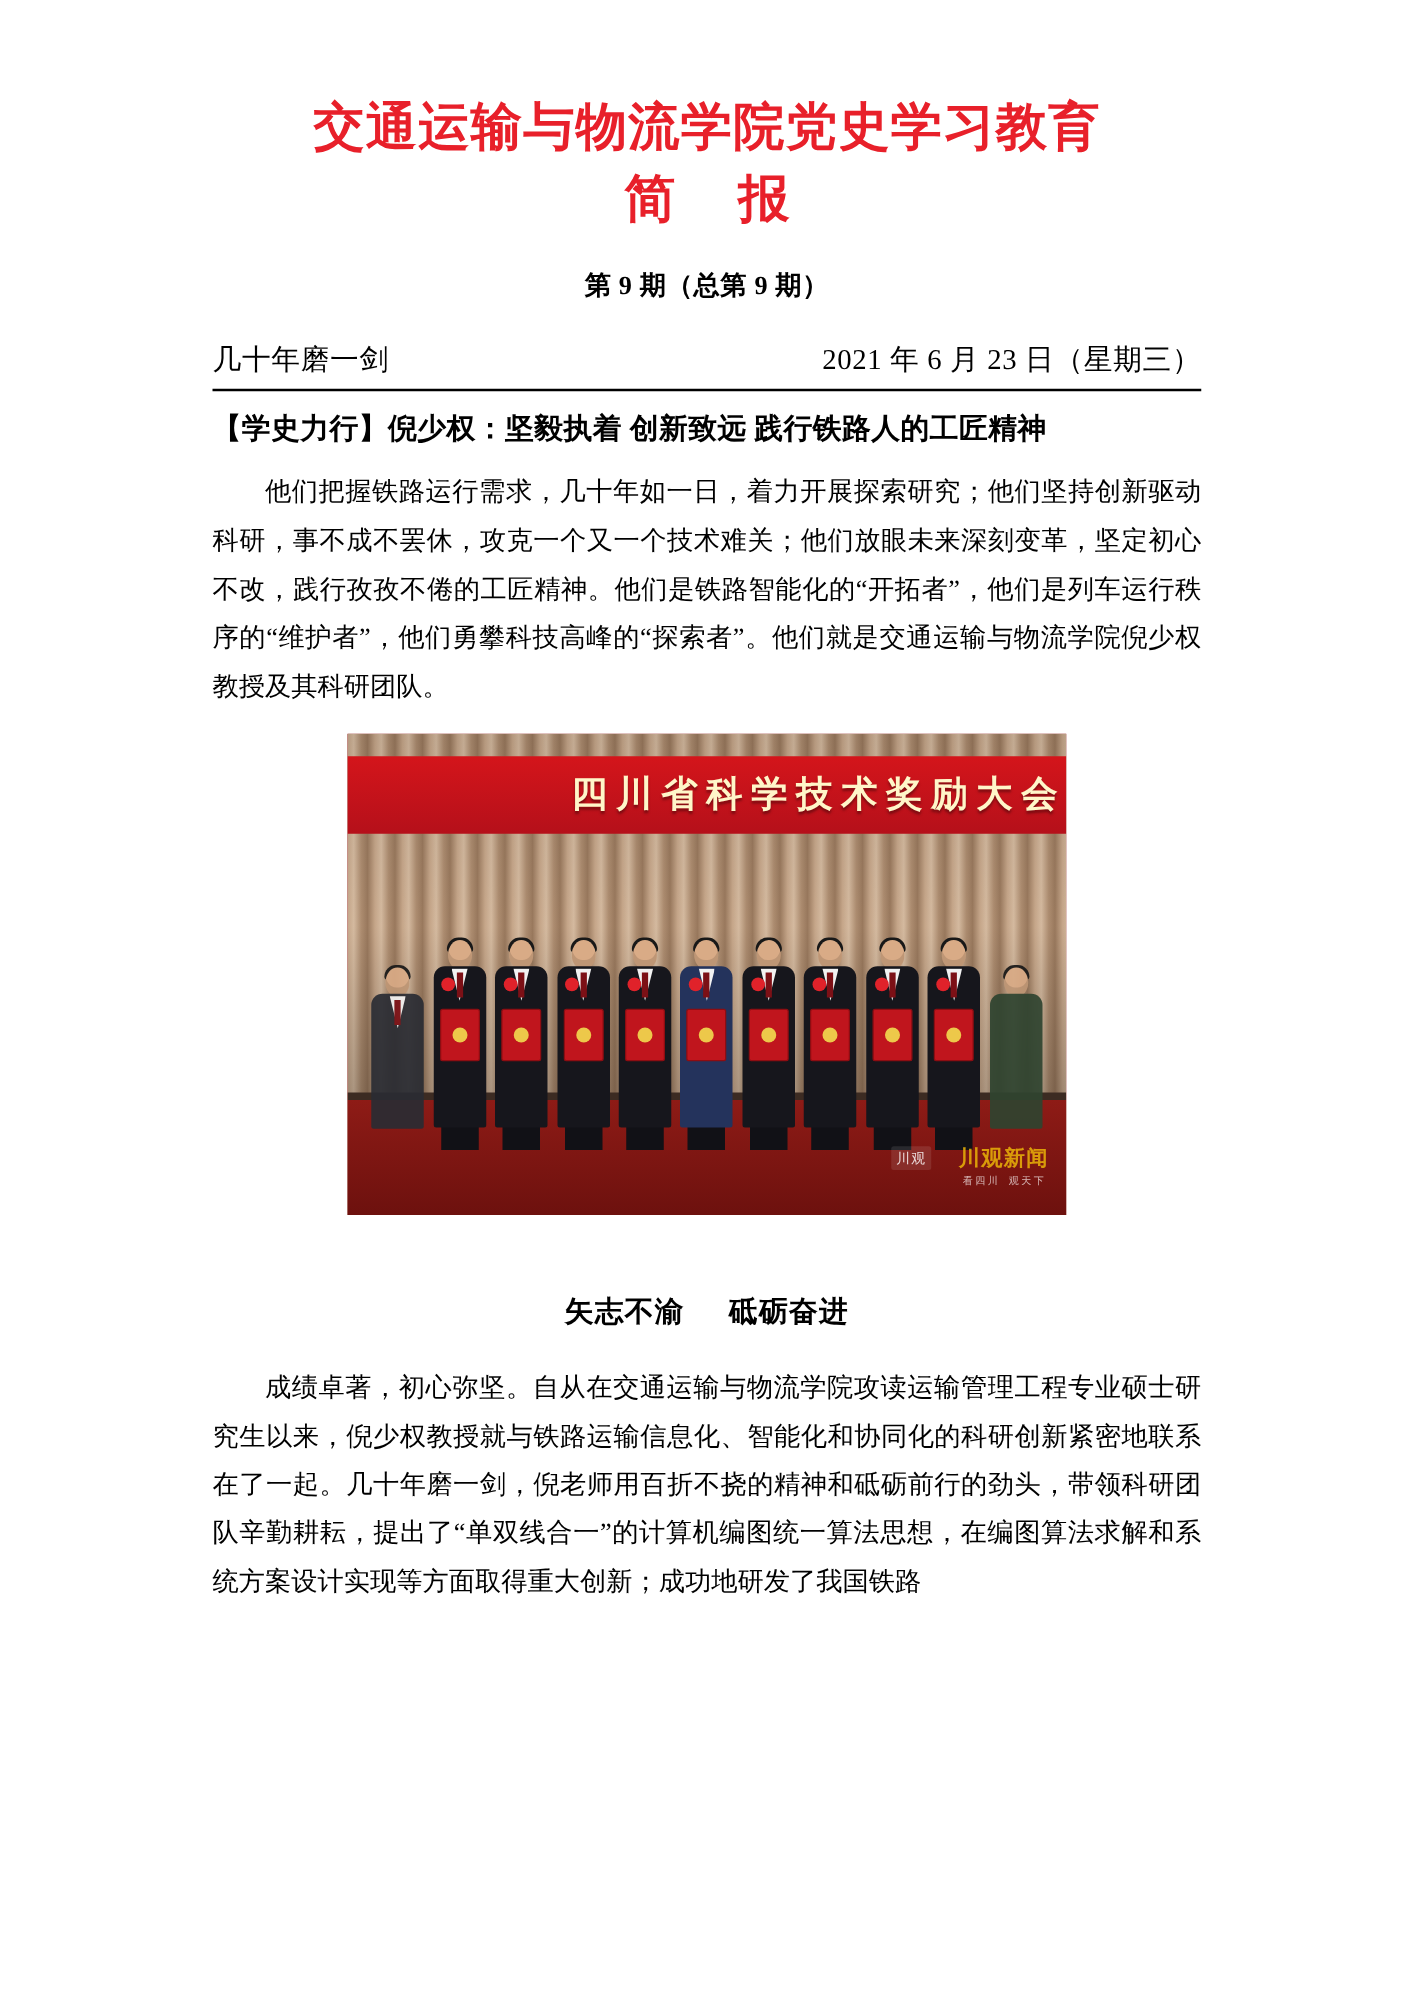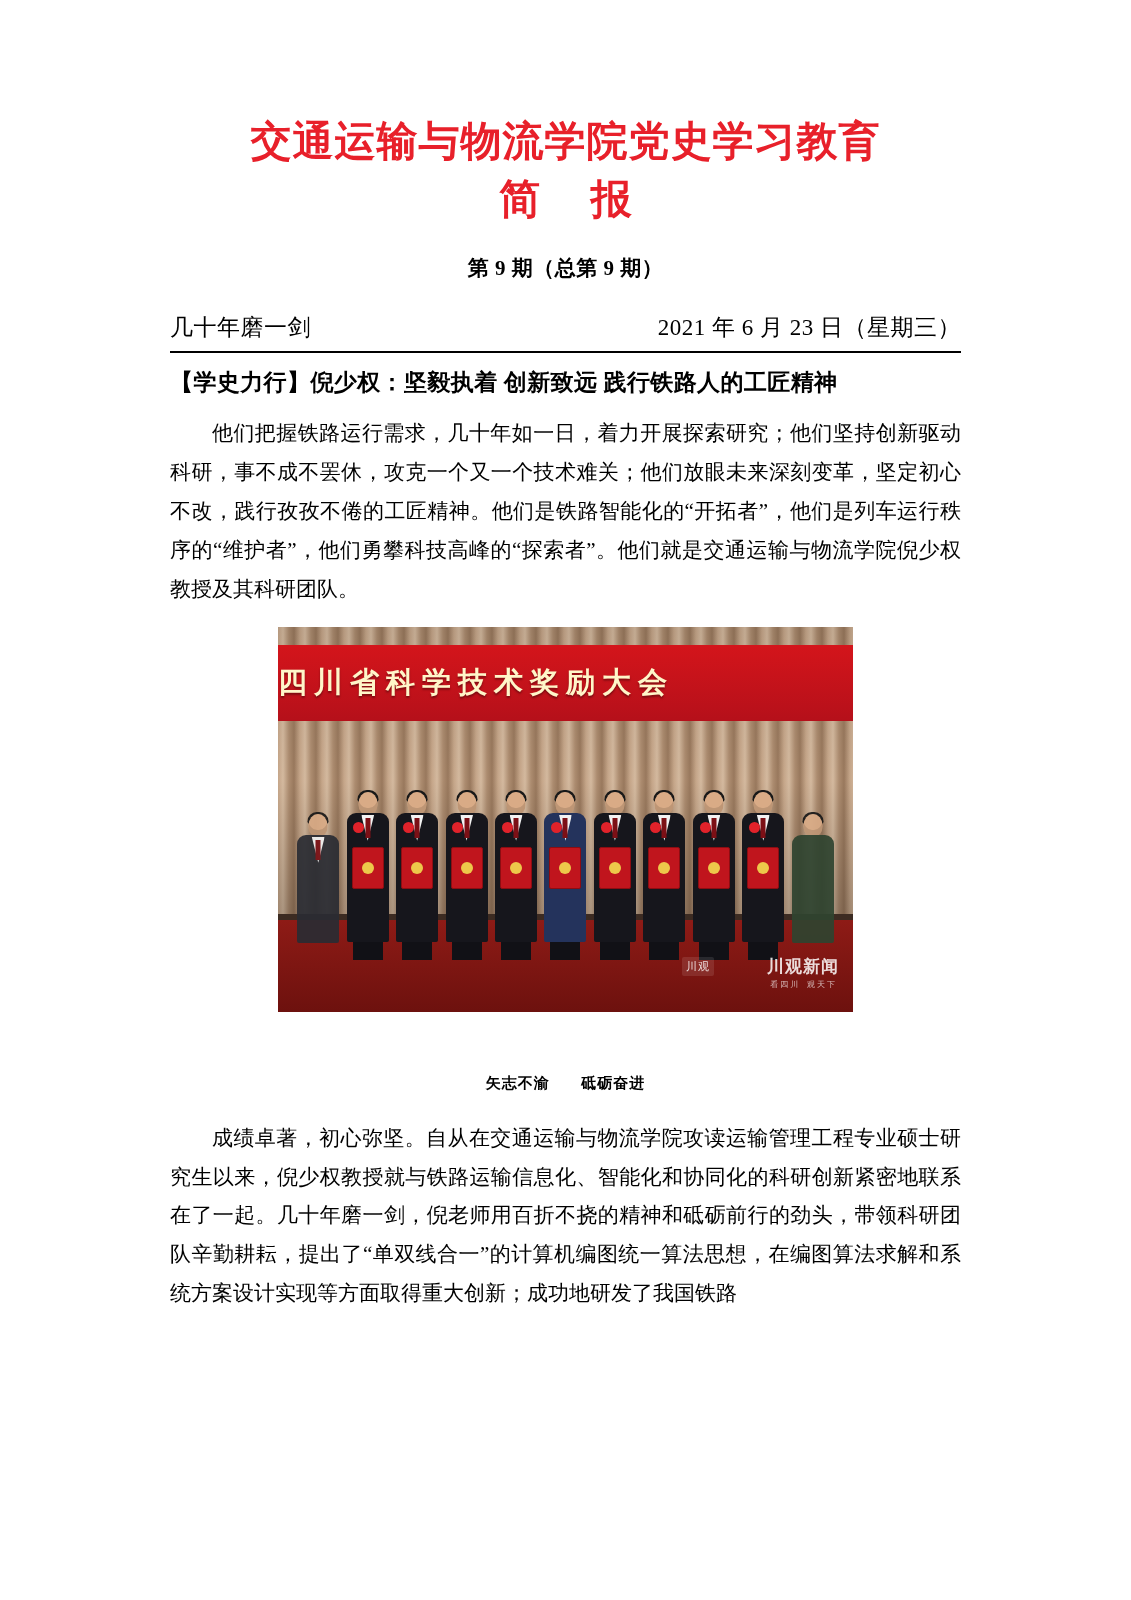--- a/index.html
+++ b/index.html
@@ -11,21 +11,21 @@
     width: 1131px;
     min-height: 1600px;
     font-family: "Liberation Serif", "DejaVu Serif", serif;
     color: #000000;
   }
   .page {
     position: relative;
     width: 1131px;
     min-height: 1600px;
     box-sizing: border-box;
-    padding: 112px 170px 40px 170px;
+    padding: 72px 170px 40px 170px;
   }
   .masthead {
     text-align: center;
     color: #e8202a;
     font-family: "DejaVu Sans", "Liberation Sans", sans-serif;
     font-weight: bold;
     font-size: 41px;
     line-height: 1.42;
     letter-spacing: 1px;
   }
@@ -93,25 +93,25 @@
         #c9a98c 0px, #d8bda2 5px, #b08f72 11px, #9c7b5f 16px, #c9a98c 22px);
   }
   .curtain-shade {
     position: absolute;
     inset: 0;
     background: linear-gradient(180deg, rgba(0,0,0,0.10), rgba(0,0,0,0.02) 40%, rgba(0,0,0,0.35));
   }
   .banner {
     position: absolute;
     left: 0; right: 0; top: 18px;
-    height: 76px;
+    height: 62px;
     background: linear-gradient(180deg,#d4151b,#b5101a);
     display: flex;
     align-items: center;
-    justify-content: flex-start;
+    justify-content: flex-end;
   }
   .banner span {
     color: #fff6c9;
     font-family: "DejaVu Sans", "Liberation Sans", sans-serif;
     font-weight: bold;
     font-size: 29px;
     letter-spacing: 7px;
     text-shadow: 0 2px 2px rgba(0,0,0,.35);
   }
   .stage {
@@ -233,39 +233,38 @@
   .watermark .wm-badge {
     color: #ffffff;
     font-family: "DejaVu Sans", "Liberation Sans", sans-serif;
     font-size: 11px;
     letter-spacing: 1px;
     background: rgba(255,255,255,.12);
     padding: 2px 4px;
     border-radius: 2px;
   }
   .watermark .wm-text {
-    color: #ffffff;
+    color: #eab308;
     font-family: "DejaVu Sans", "Liberation Sans", sans-serif;
     font-weight: bold;
     font-size: 17px;
     letter-spacing: 1px;
-    margin-left: 31px;
   }
   .watermark .wm-sub {
     position: absolute;
     right: 2px;
     bottom: -12px;
     color: rgba(255,255,255,.8);
     font-size: 8px;
     letter-spacing: 2px;
     font-family: Liberation Mono, monospace;
   }
   .subhead {
     text-align: center;
-    font-size: 15px;
+    font-size: 23px;
     font-weight: bold;
     margin: 62px 0 26px 0;
     letter-spacing: 1px;
   }
   .subhead .gap { display: inline-block; width: 22px; }
 </style>
 </head>
 <body>
 
 <div class="page">

